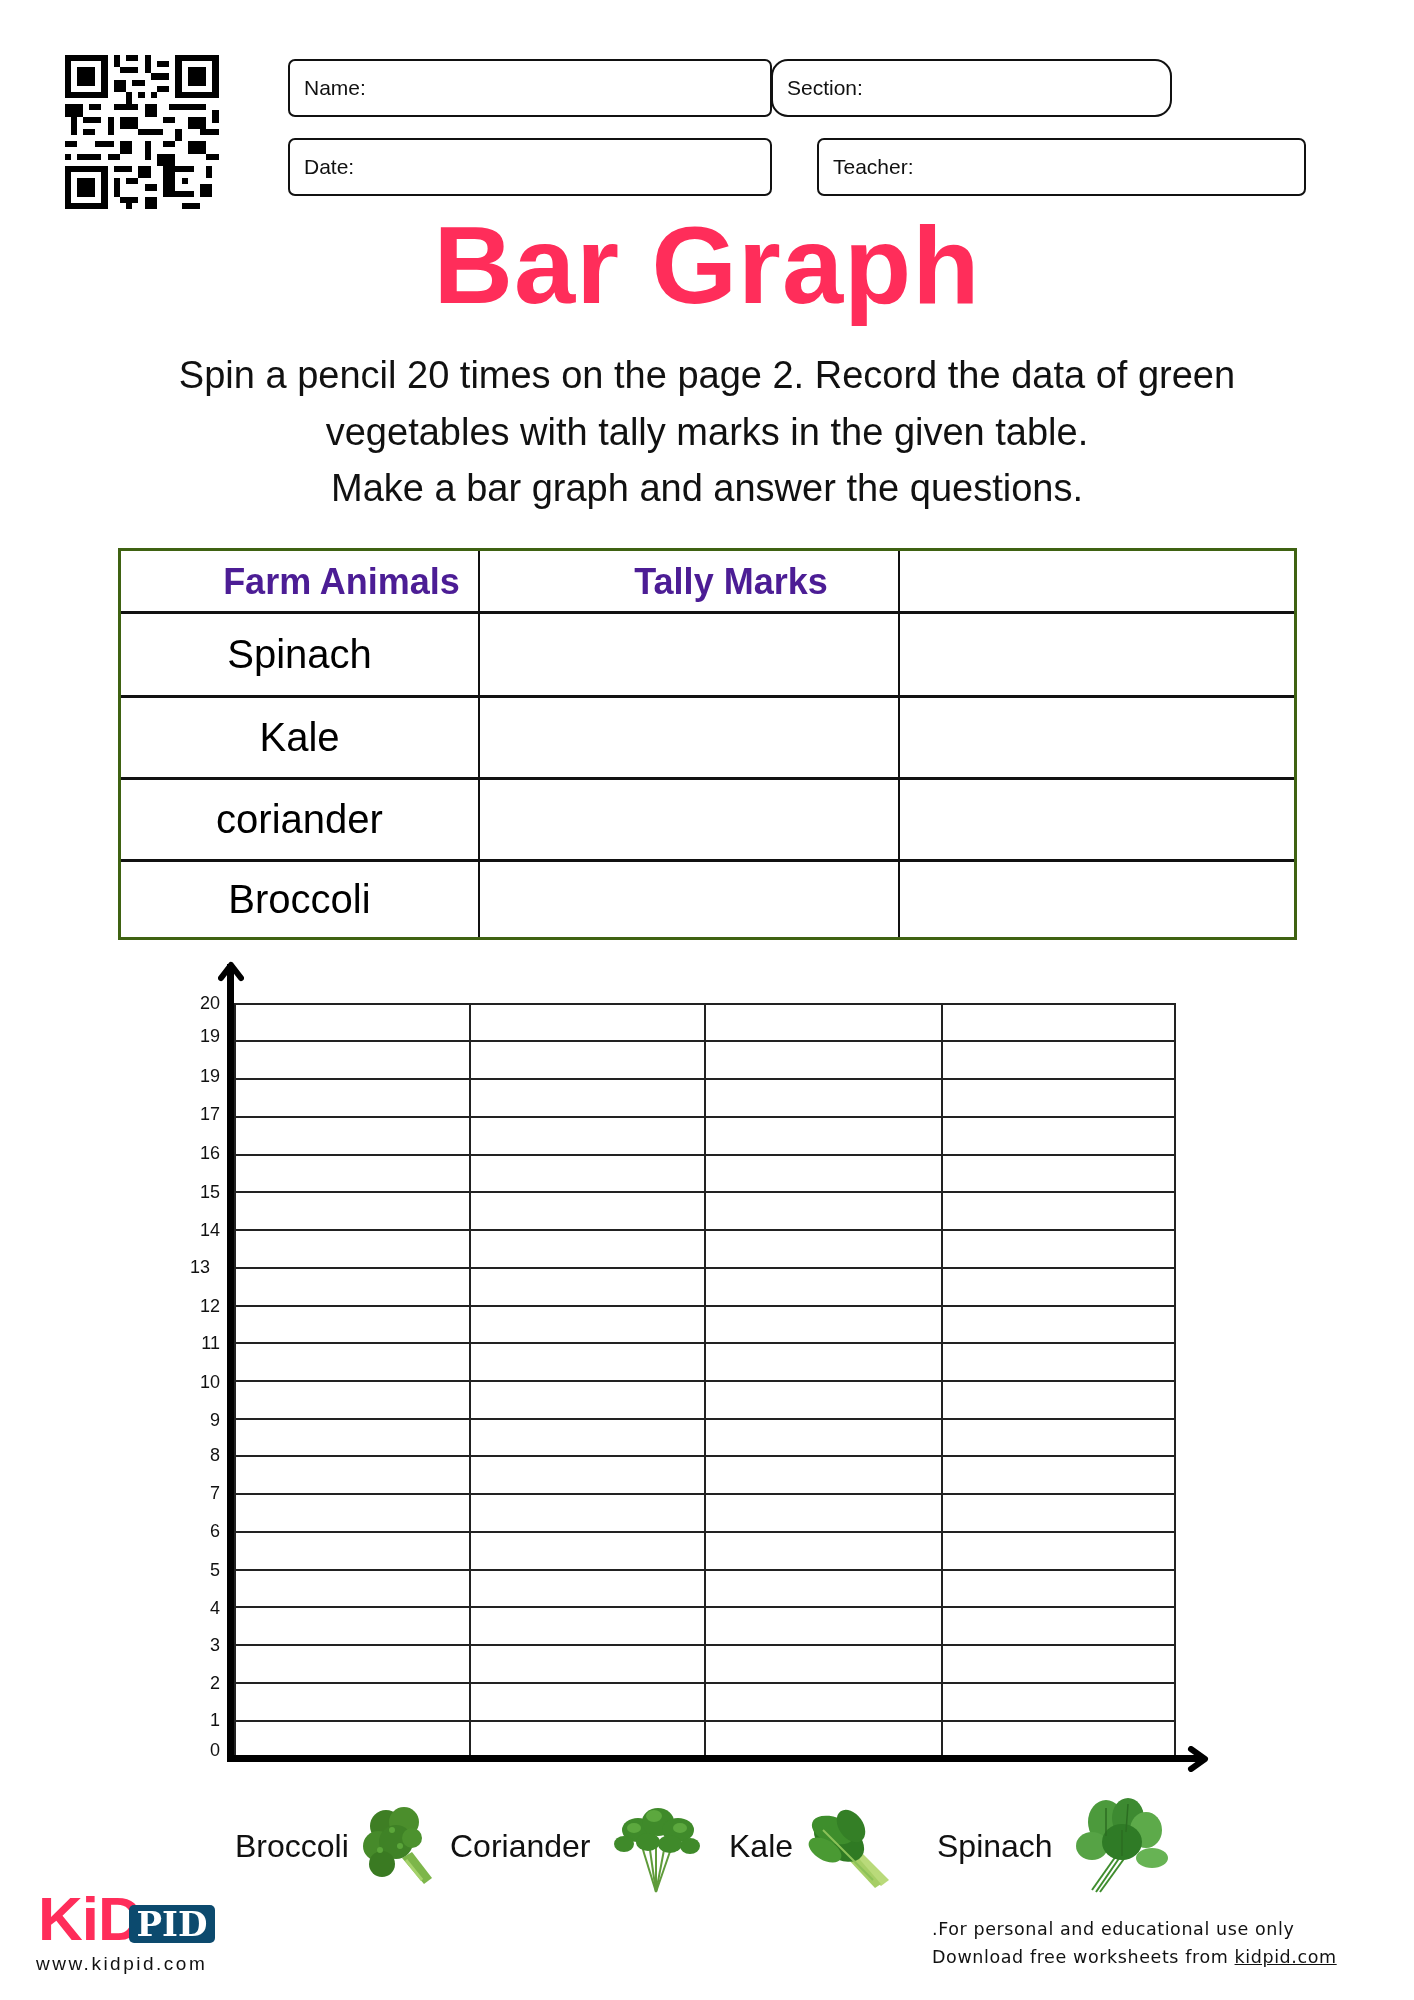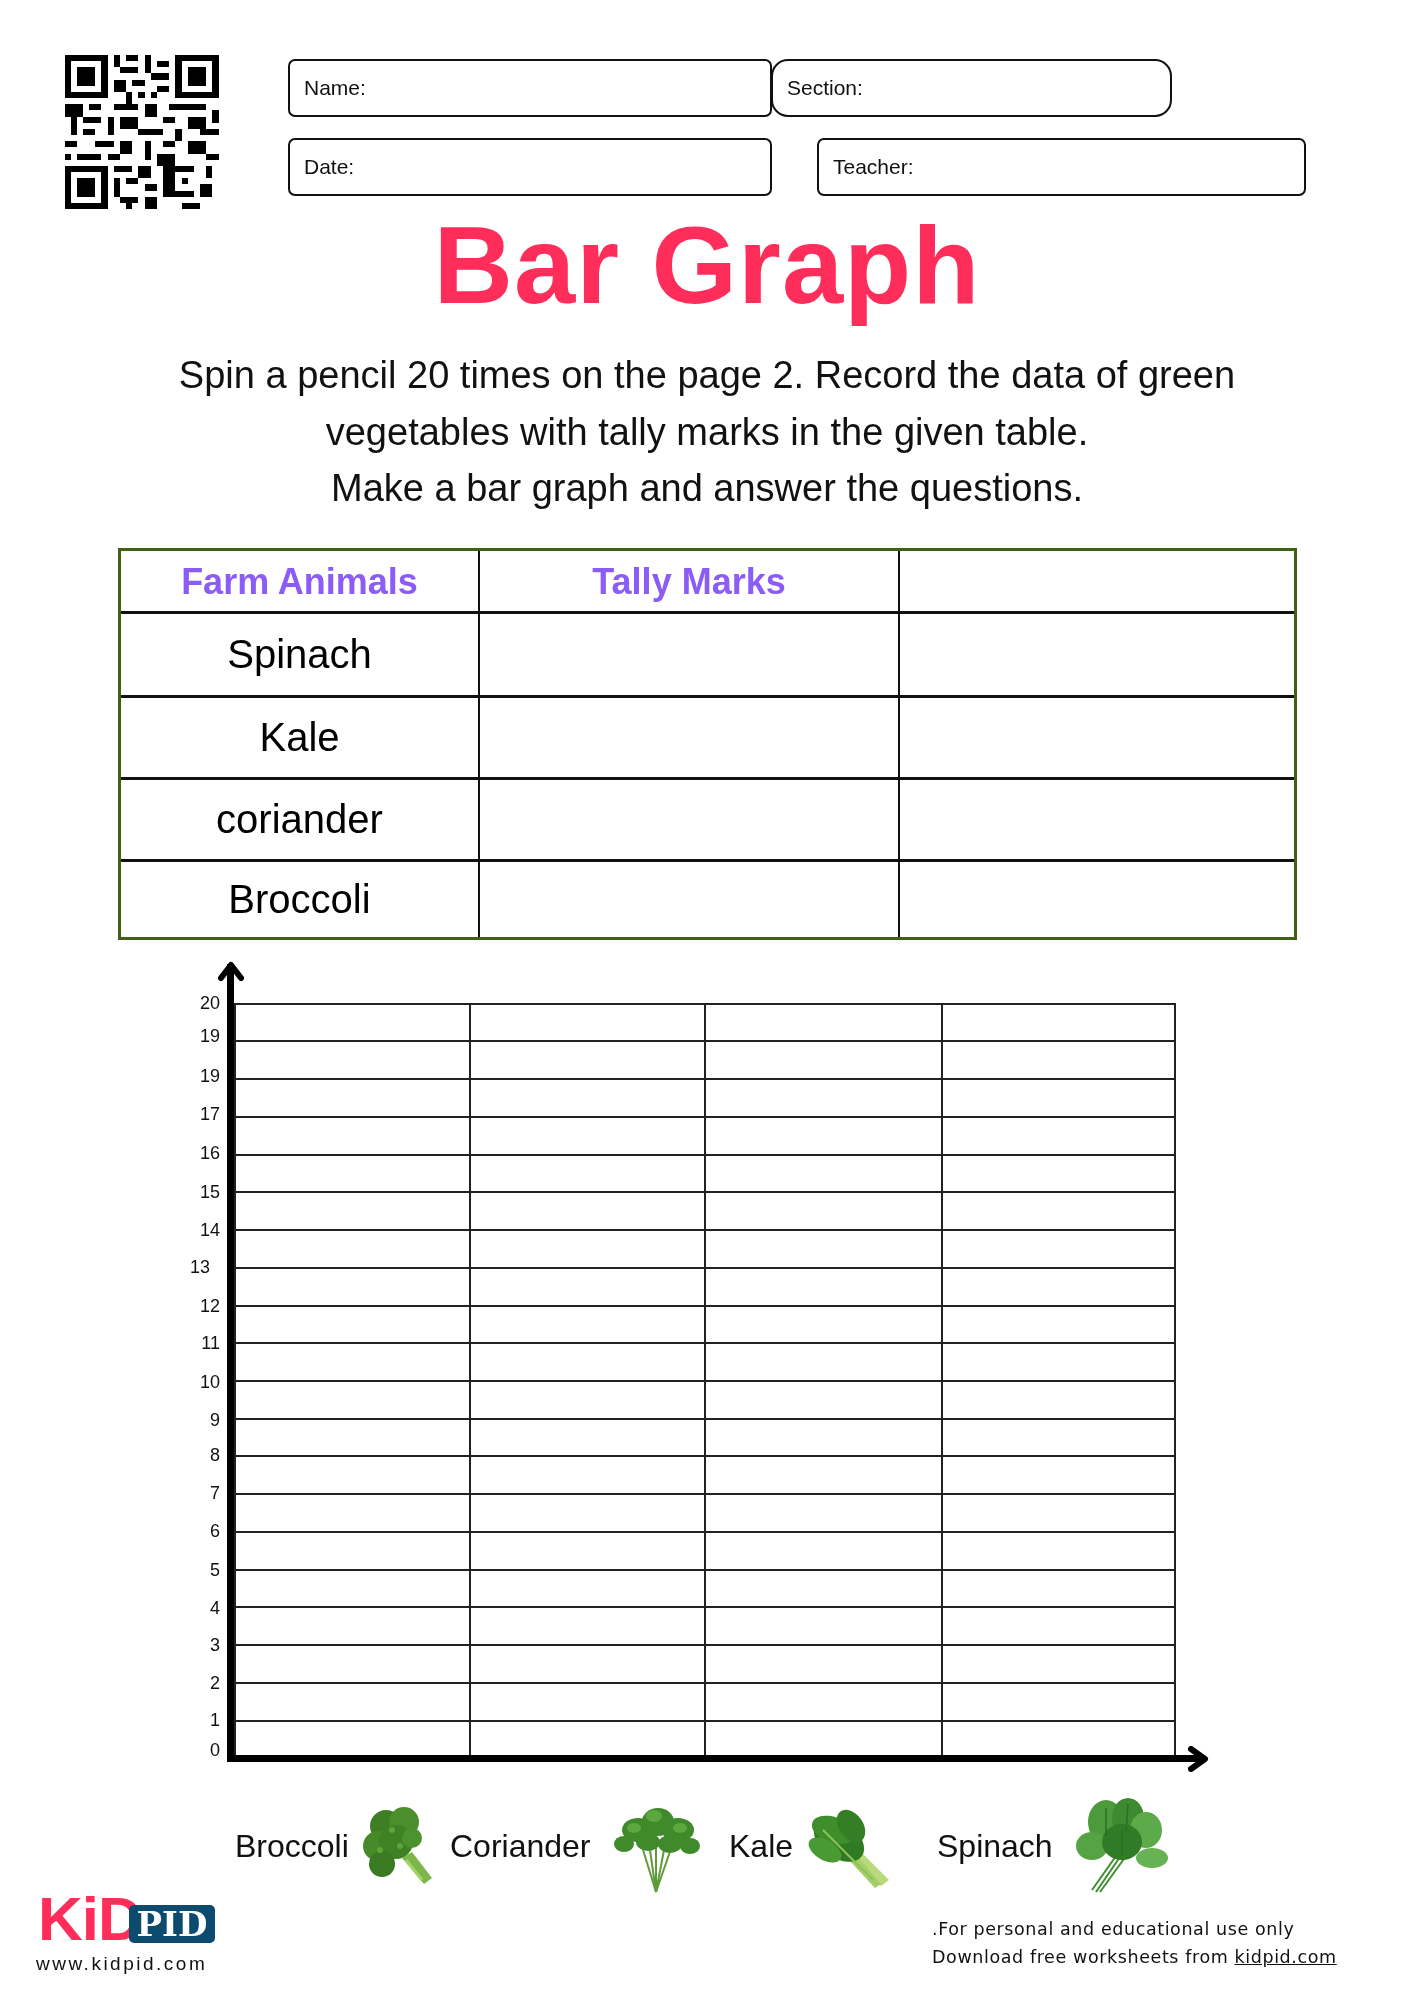--- a/index.html
+++ b/index.html
@@ -18,21 +18,21 @@
   .title { left:0; width:1414px; top:205px; text-align:center; font-weight:bold;
            font-size:110px; line-height:120px; color:#FF2D5A; letter-spacing:1px; }
 
   .instr { left:0; width:1414px; text-align:center; font-size:38px; line-height:57px; color:#111; }
 
   
   .tally { left:118px; top:548px; width:1179px; height:392px; border:3px solid #3F6212;
            box-sizing:border-box; }
   .tally-grid { position:absolute; left:0; top:0; right:0; bottom:0; }
   .th { position:absolute; top:0; height:62px; display:flex; align-items:center; justify-content:center;
-        font-weight:bold; font-size:36px; color:#8b5cf6; }
+        font-weight:bold; font-size:36px; color:#4c1d95;padding-left:42px; }
   .hline { position:absolute; left:0; right:0; height:2.5px; background:#111; }
   .vline { position:absolute; top:0; bottom:0; width:2px; background:#111; }
   .td { position:absolute; display:flex; align-items:center; justify-content:center;
         font-size:40px; color:#000; }
 
   
   .yaxis { left:227px; top:964px; width:7px; height:797px; background:#000; }
   .xaxis { left:227px; top:1755px; width:975px; height:7px; background:#000; }
   .ytick { position:absolute; width:40px; text-align:right; font-size:18px; line-height:20px; color:#111; }
   .grid { left:234px; top:1003px; width:942px; height:754px; }

